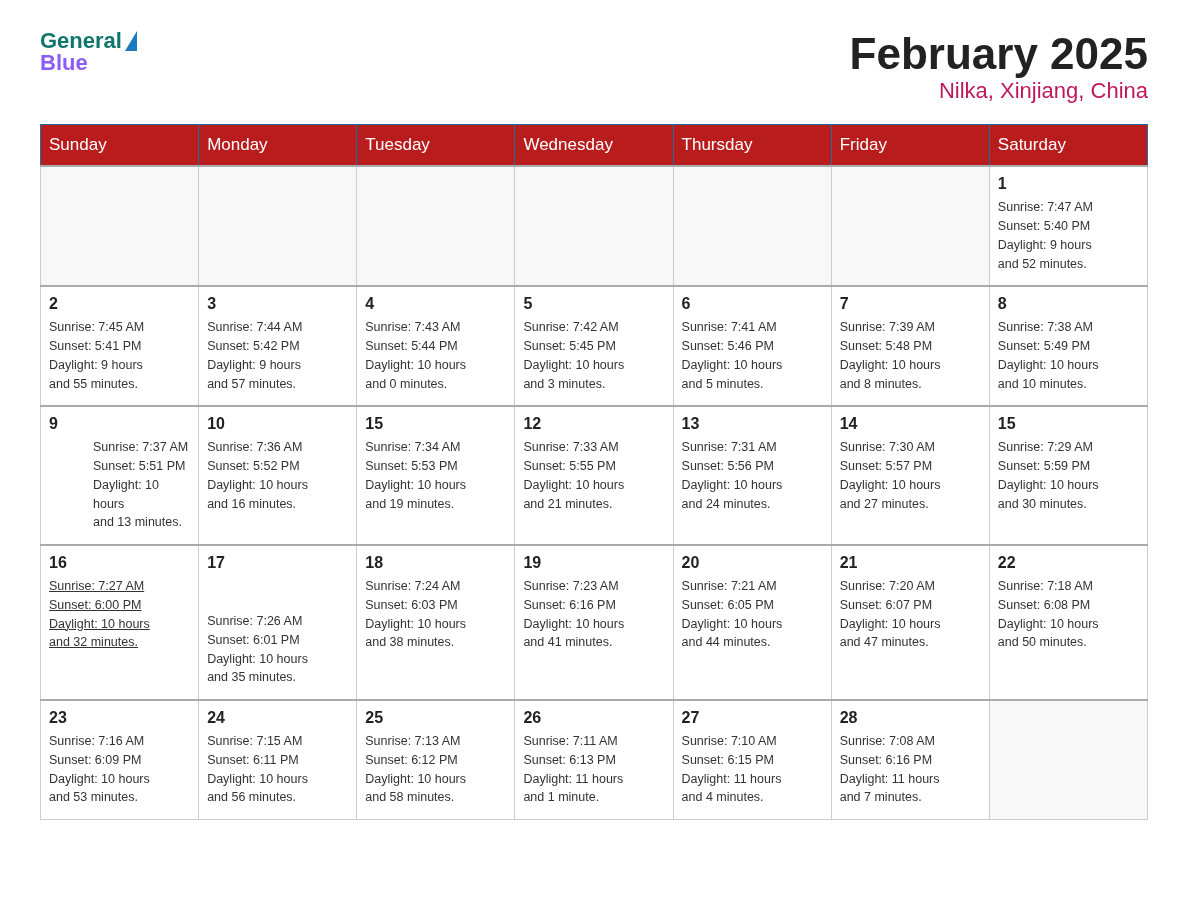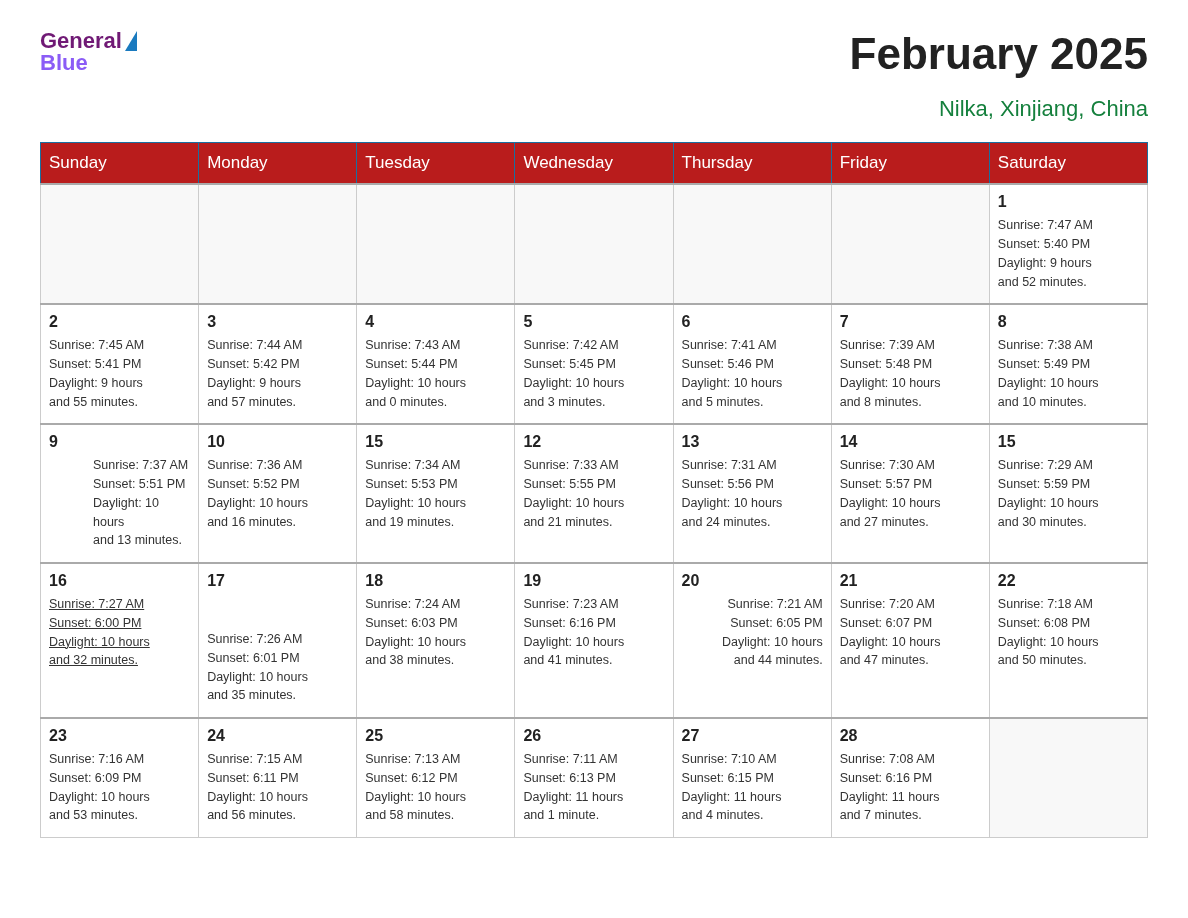--- a/index.html
+++ b/index.html
@@ -17,35 +17,35 @@
       margin-bottom: 20px;
     }
     .logo {
       display: flex;
       align-items: flex-end;
       font-size: 22px;
       font-weight: bold;
       color: #333;
       line-height: 1;
     }
-    .logo-general { color: #701a75; }
+    .logo-general { color: #0f766e; }
     .logo-blue { color: #8b5cf6; }
     .title-block {
       text-align: right;
     }
     .month-title {
       font-size: 44px;
       font-weight: bold;
       color: #222;
       line-height: 1.1;
     }
     .location {
       font-size: 22px;
-      color: #15803d;
-      margin-top: 18px;
+      color: #be185d;
+      margin-top: 0;
     }
     .calendar {
       width: 100%;
       border-collapse: collapse;
       border: 1px solid #ccc;
     }
     .calendar th {
       background: #b91c1c;
       color: #fff;
       padding: 10px 8px;
@@ -259,21 +259,21 @@
         </td>
         <td>
           <span class="day-number">19</span>
           <div class="day-info" style="white-space: pre-line;">Sunrise: 7:23 AM
 Sunset: 6:16 PM
 Daylight: 10 hours
 and 41 minutes.</div>
         </td>
         <td>
           <span class="day-number">20</span>
-          <div class="day-info" style="white-space: pre-line; text-align: right;">Sunrise: 7:21 AM
+          <div class="day-info" style="white-space: pre-line;">Sunrise: 7:21 AM
 Sunset: 6:05 PM
 Daylight: 10 hours
 and 44 minutes.</div>
         </td>
         <td>
           <span class="day-number">21</span>
           <div class="day-info" style="white-space: pre-line;">Sunrise: 7:20 AM
 Sunset: 6:07 PM
 Daylight: 10 hours
 and 47 minutes.</div>

